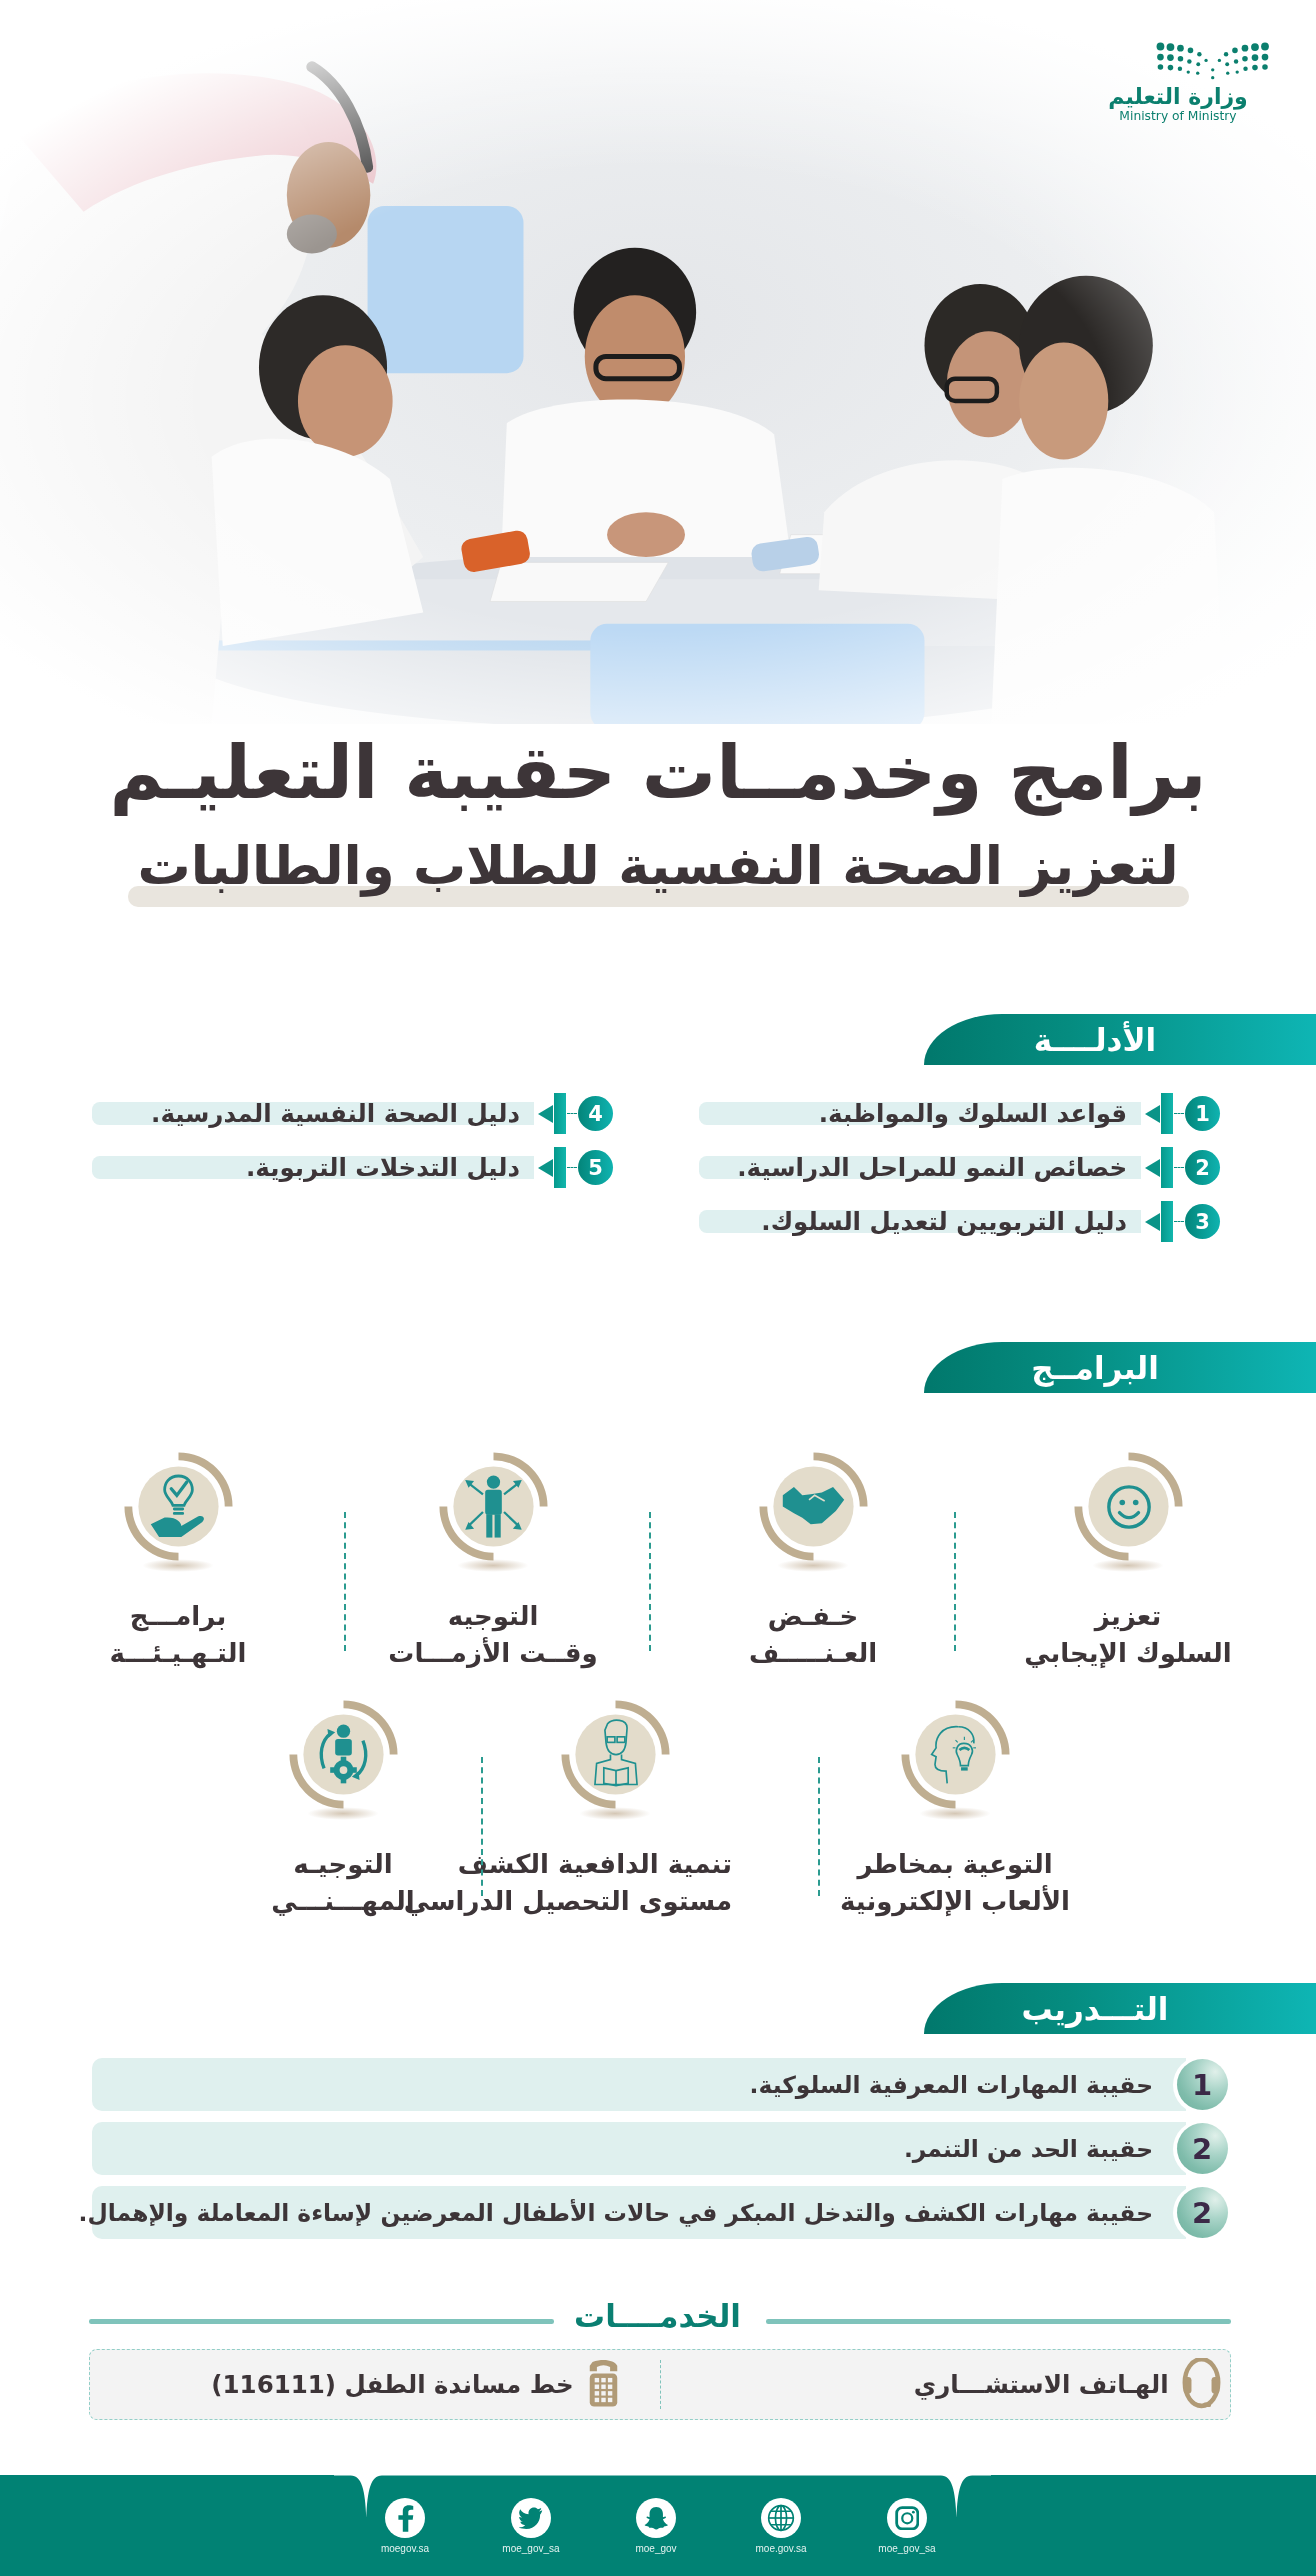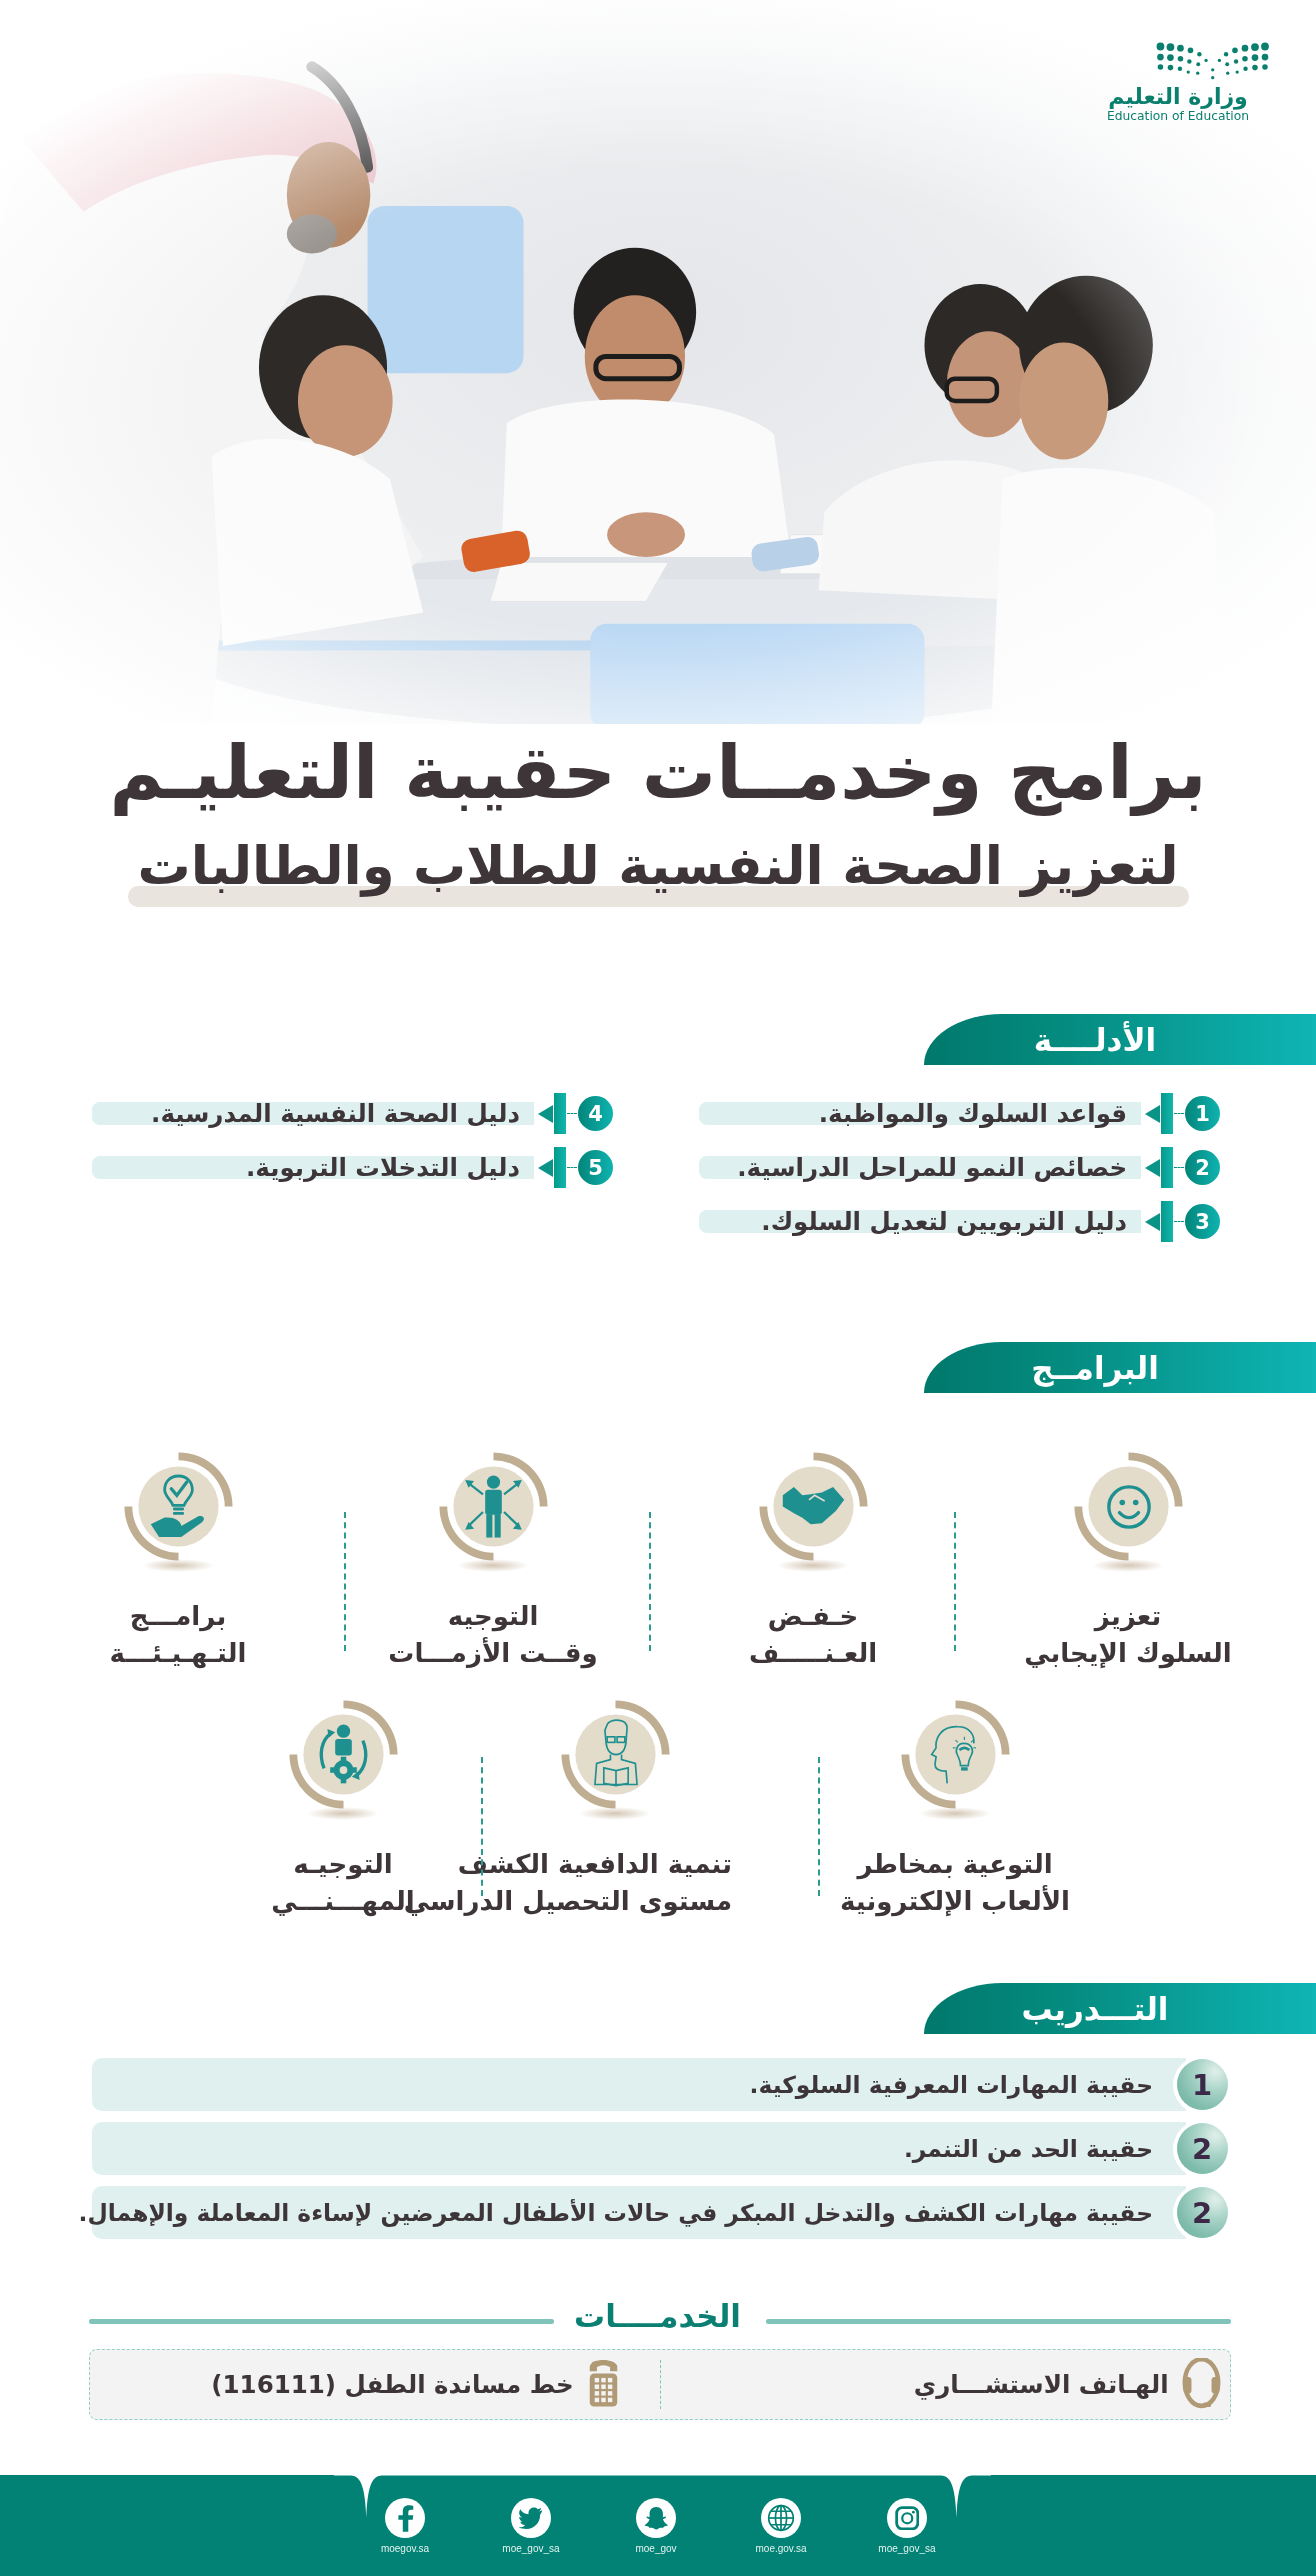--- a/index.html
+++ b/index.html
@@ -149,21 +149,21 @@
           <circle cx="128" cy="40" r="3.5"></circle>
           <circle cx="114" cy="33" r="3"></circle>
         <circle cx="196" cy="45" r="5"></circle>
           <circle cx="178" cy="46" r="5"></circle>
           <circle cx="161" cy="48" r="4"></circle>
           <circle cx="146" cy="54" r="3"></circle>
           <circle cx="129" cy="56" r="3"></circle>
       </g>
     </svg>
     <div class="logo-ar">وزارة التعليم</div>
-    <div class="logo-en">Education of Education</div>
+    <div class="logo-en">Ministry of Ministry</div>
   </div>
 </div>
 
 <div class="abs title1">برامج وخدمــات حقيبة التعليـم</div>
 <div class="abs title2-pill"></div>
 <div class="abs title2">لتعزيز الصحة النفسية للطلاب والطالبات</div>
 
 <div class="abs sec-bar" style="top:1014px;">
   <span>الأدلــــة</span>
 </div>

